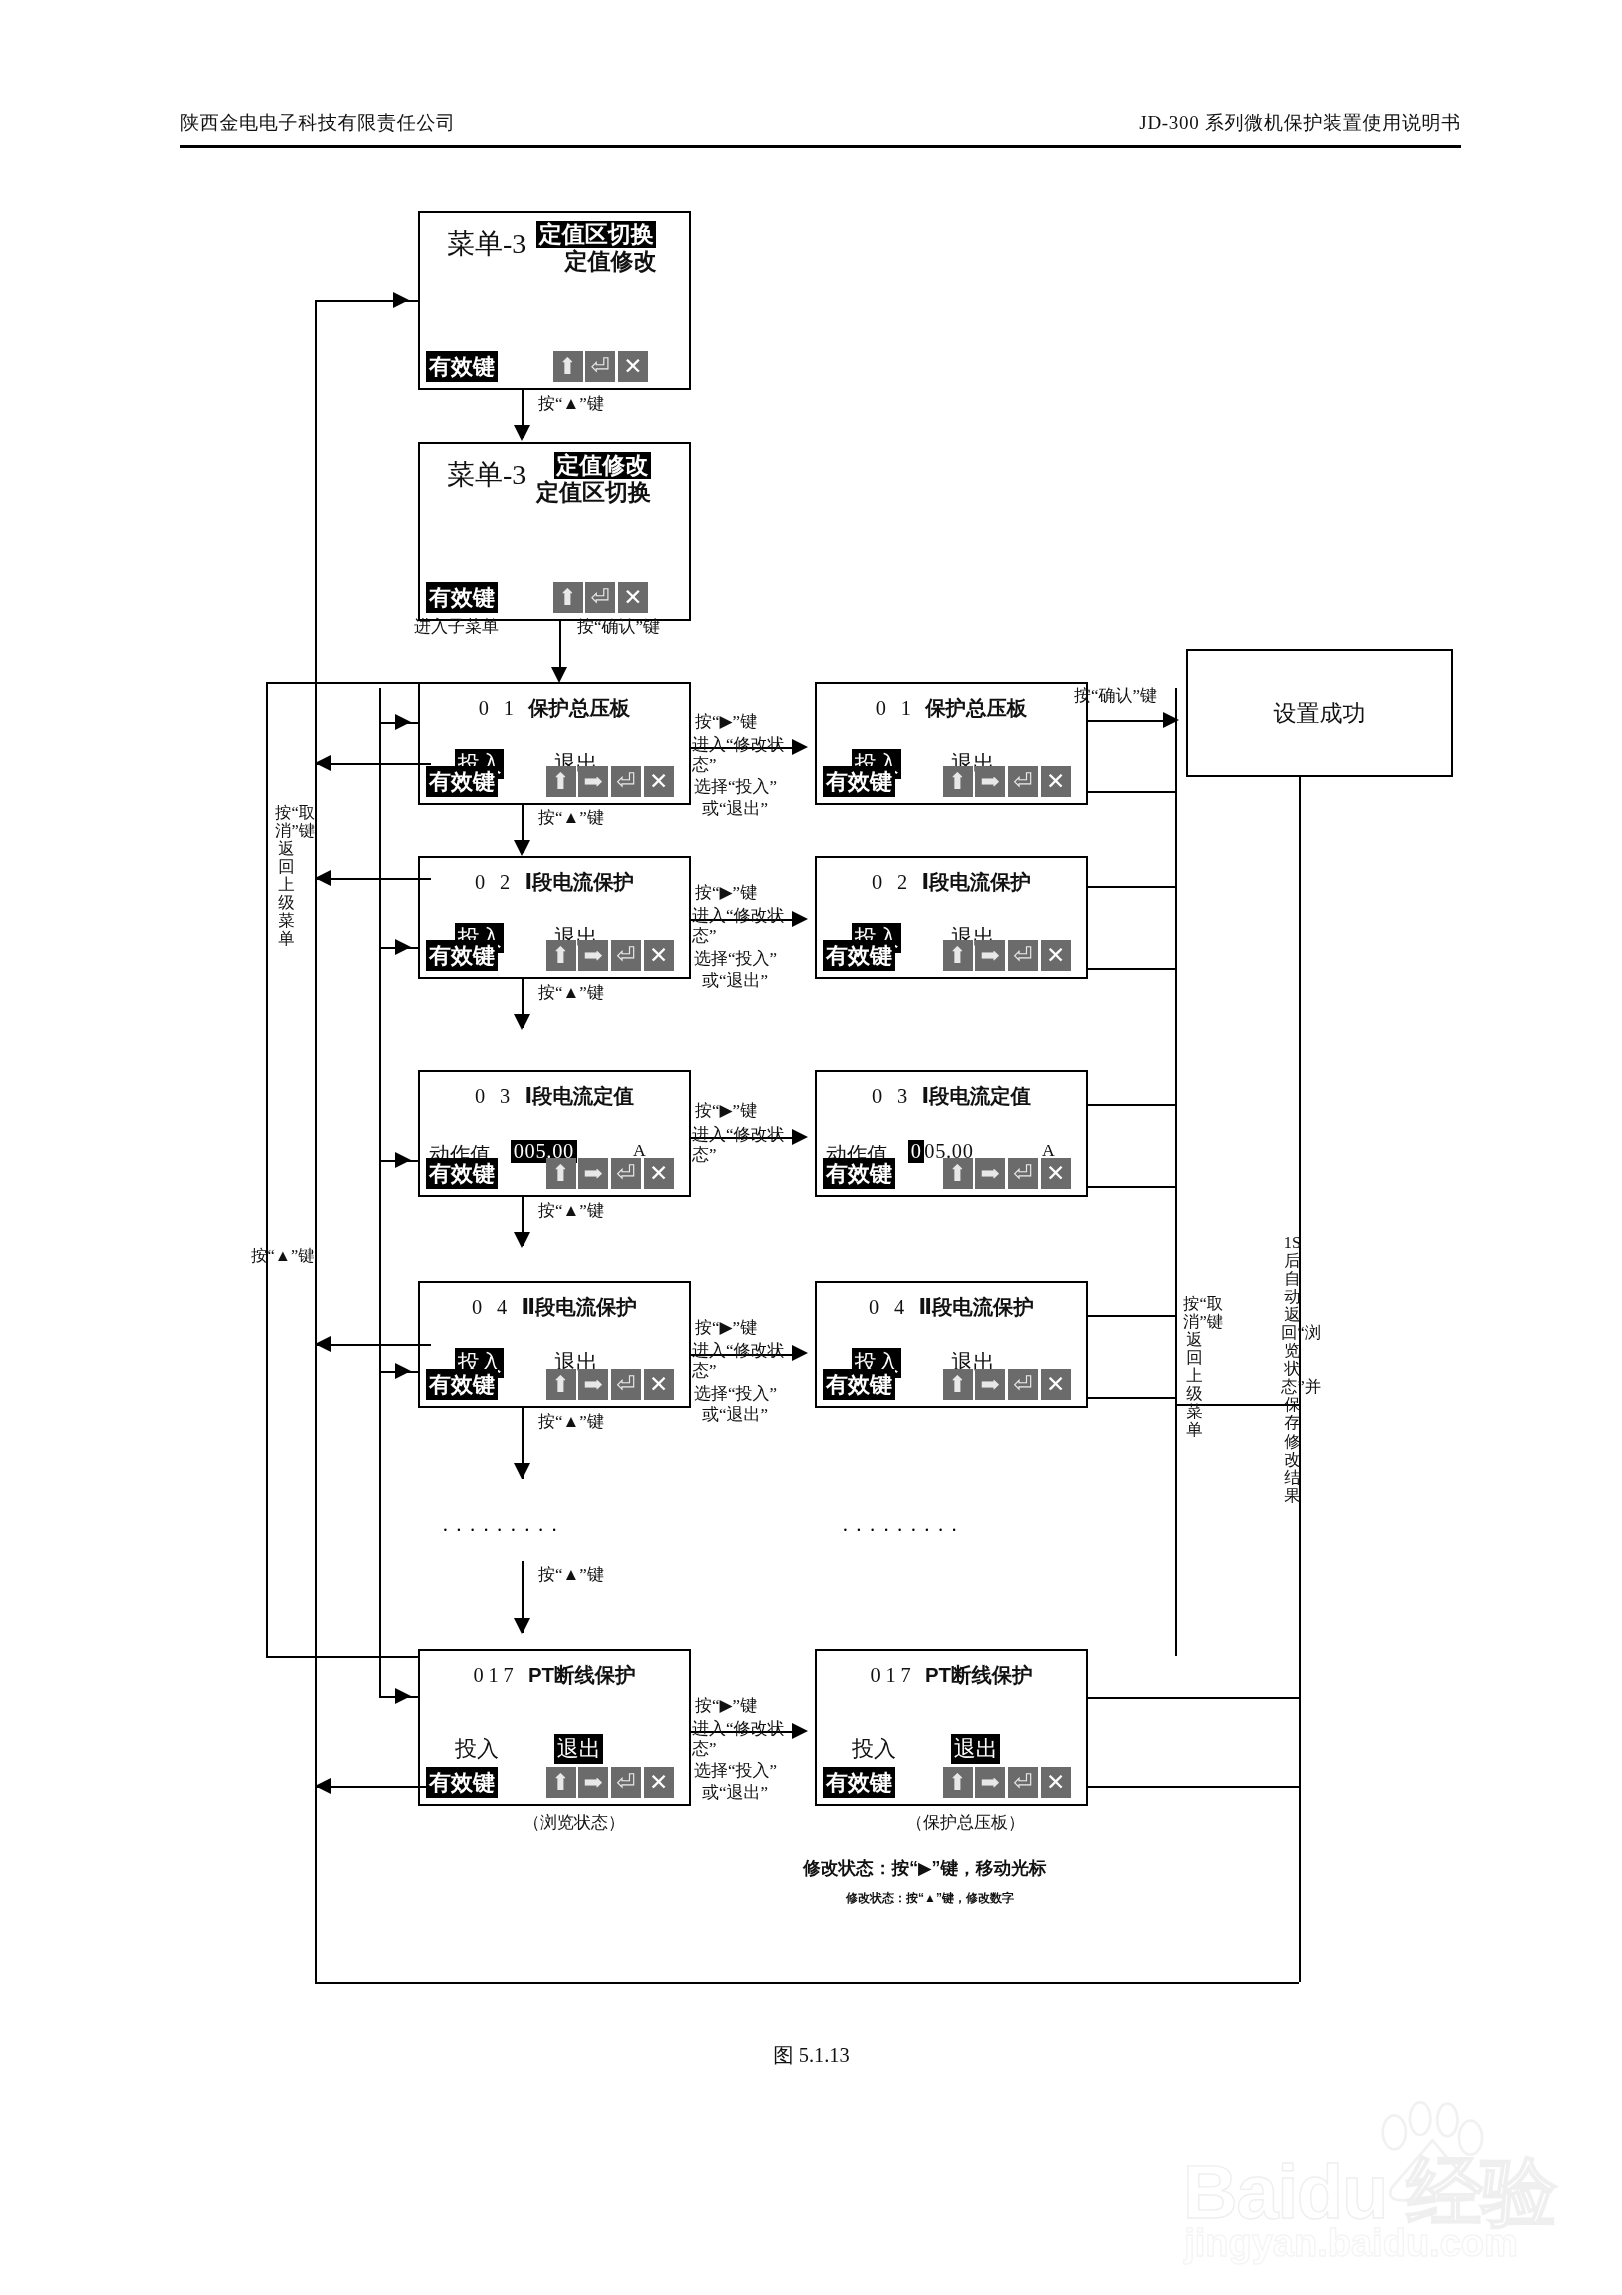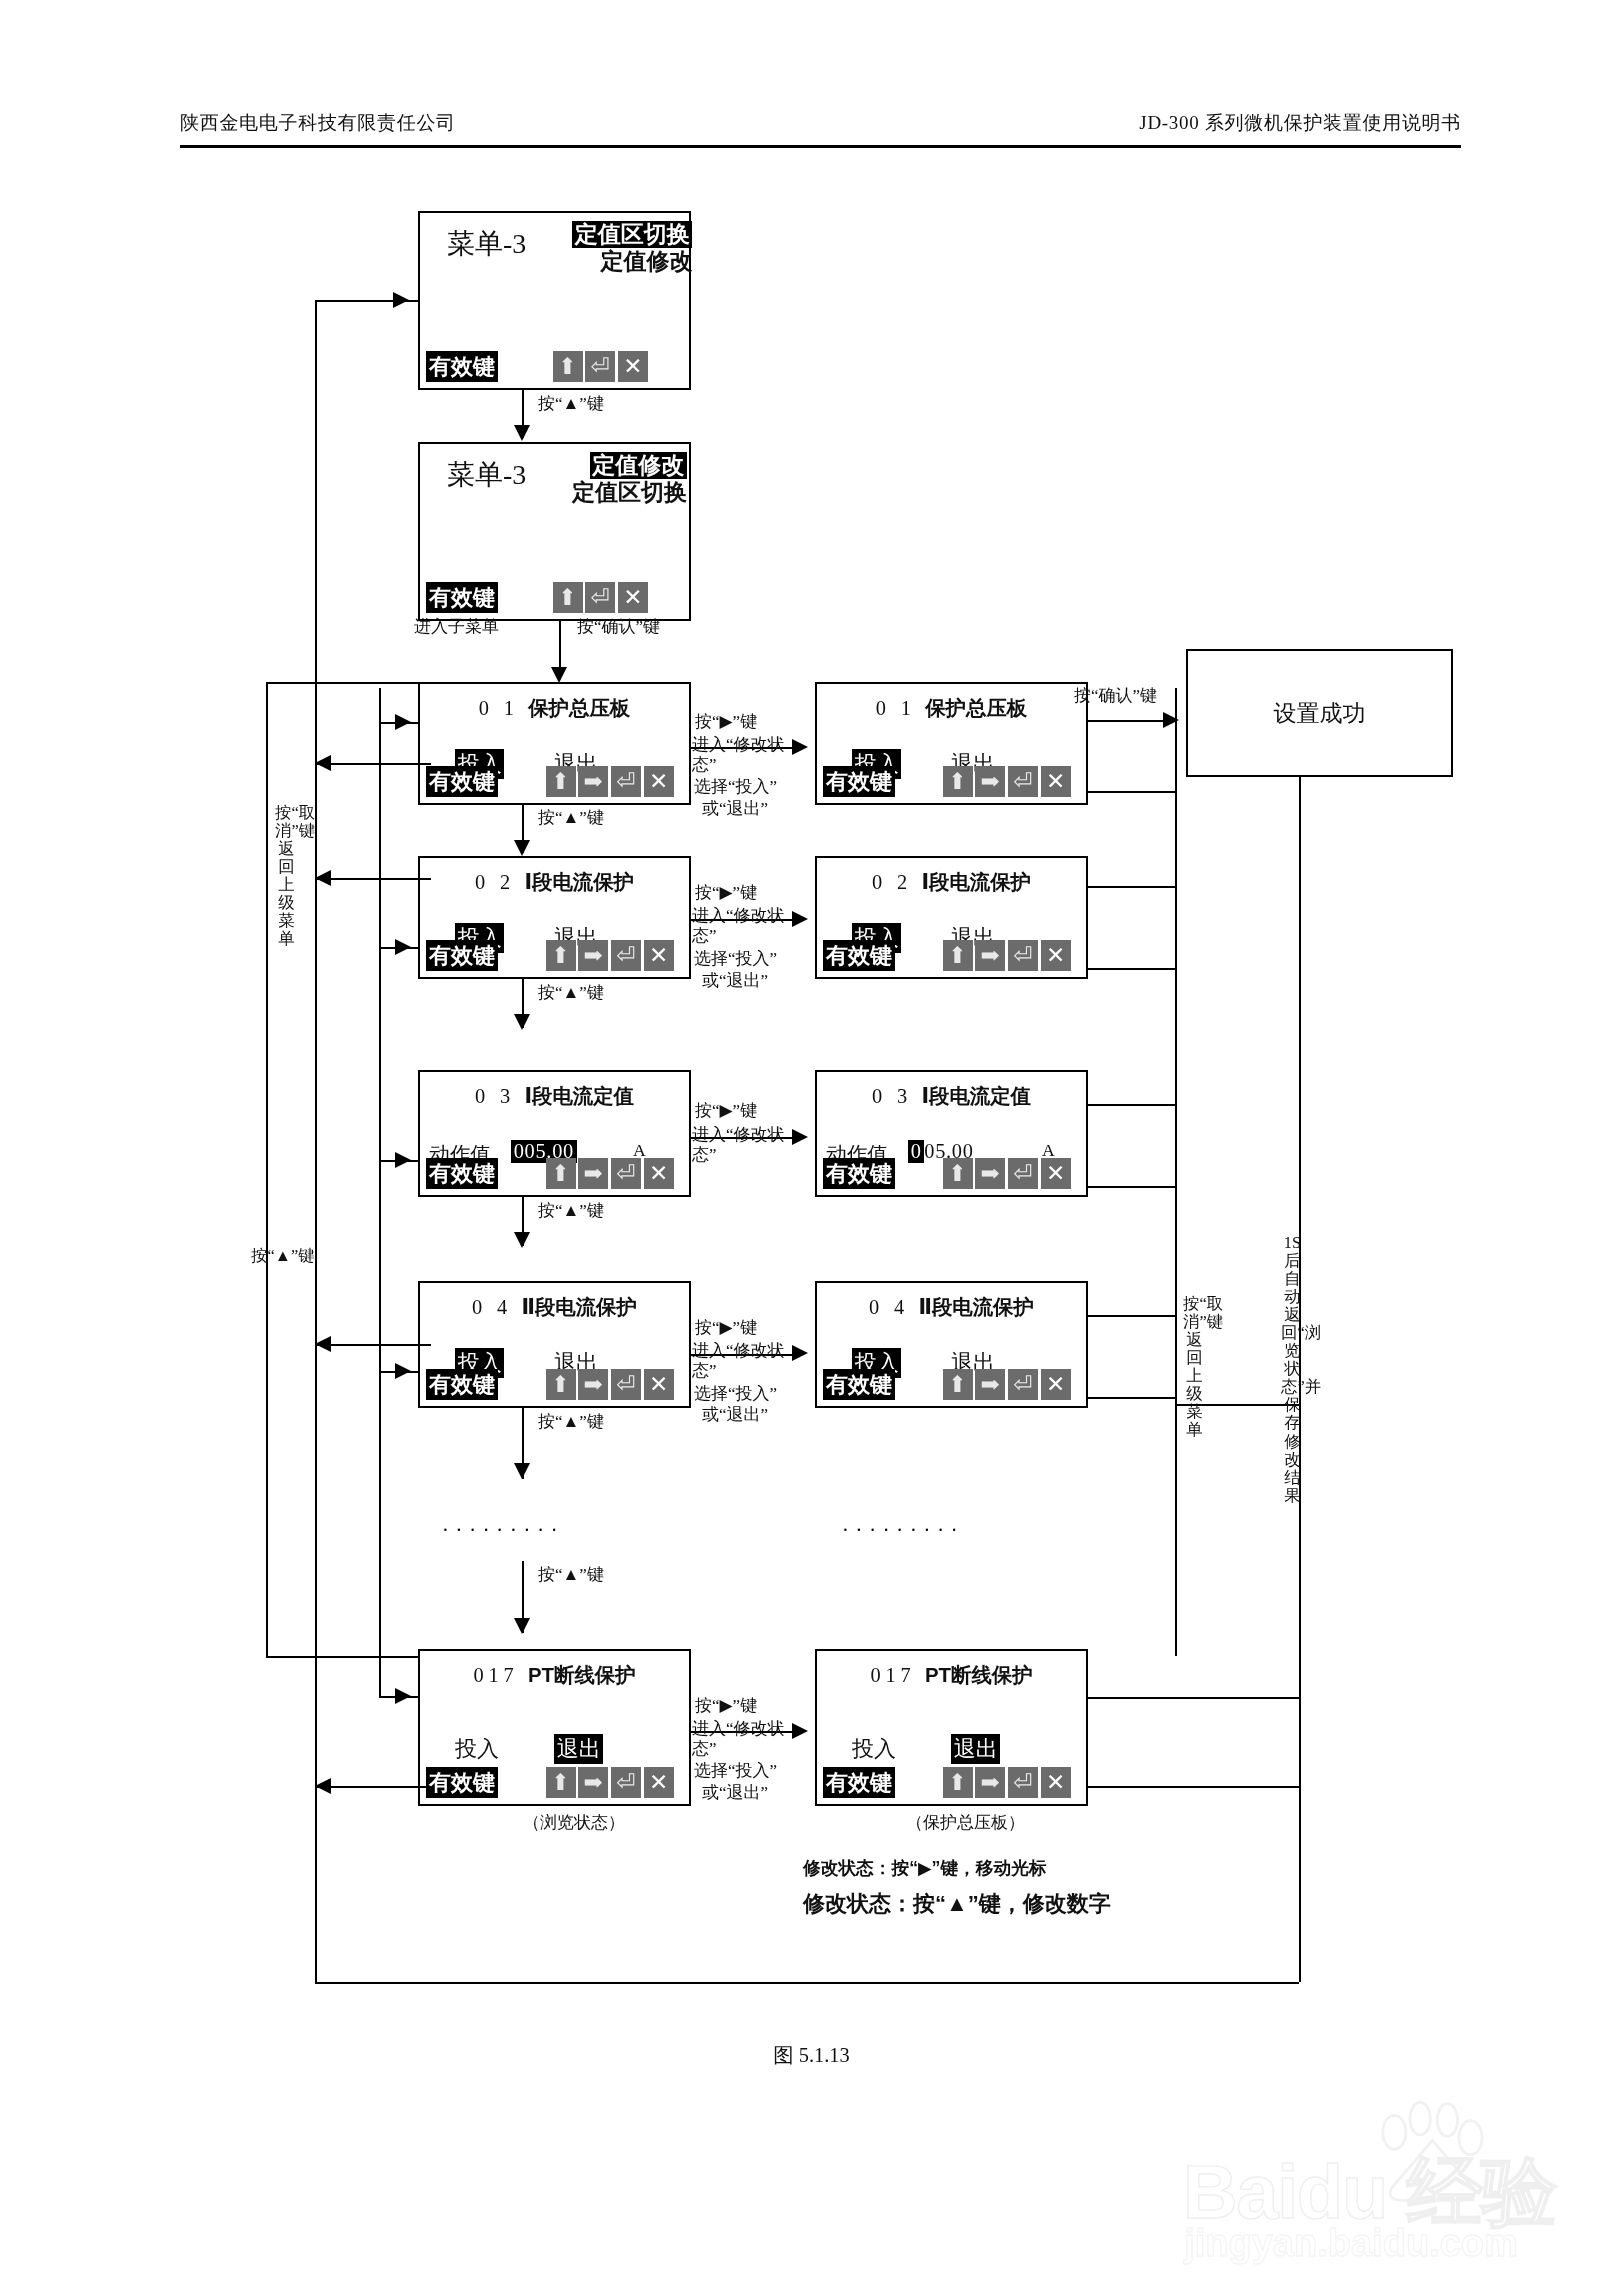--- a/index.html
+++ b/index.html
@@ -28,21 +28,21 @@
 
   
   .lcd{position:absolute;border:2px solid #000;background:#fff;box-sizing:border-box;}
   .lcd .title{position:absolute;left:0;right:0;top:9.5px;text-align:center;
               font-size:20.4px;white-space:nowrap;}
   .lcd .title .num{letter-spacing:4.8px;margin-right:9.5px;font-family:"Liberation Serif",serif;}
   .lcd .title .nm{font-weight:700;font-family:"Liberation Sans","DejaVu Sans",sans-serif;}
   .lcd .menuhead{position:absolute;left:27px;top:12.3px;font-size:28px;text-align:right;}
   .lcd .menucol{position:absolute;left:116px;top:8.2px;text-align:right;width:auto;}
   .lcd .menucol div{font-size:23px;line-height:1.16;white-space:nowrap;
-                    font-family:"Liberation Sans","DejaVu Sans",sans-serif;font-weight:700;margin-left:36px;}
+                    font-family:"Liberation Sans","DejaVu Sans",sans-serif;font-weight:700;}
   .inv{background:#000;color:#fff;padding:0 2.7px;display:inline-block;}
   .lcd .optrow{position:absolute;left:0;right:0;top:65px;font-size:22px;}
   .lcd .opt-a{position:absolute;left:35px;}
   .lcd .opt-b{position:absolute;left:134px;}
   .lcd .valrow{position:absolute;left:0;right:0;top:68px;font-size:20.4px;}
   .lcd .vlabel{position:absolute;left:9.5px;}
   .lcd .vfield{position:absolute;left:91px;font-family:"Liberation Serif",serif;letter-spacing:0.7px;}
   .lcd .vunit{position:absolute;left:213px;font-size:17.7px;}
   .lcd .keybar{position:absolute;left:5.5px;bottom:4.1px;right:5.5px;height:33px;}
   .lcd .keylbl{position:absolute;left:0;top:0;background:#000;color:#fff;
@@ -404,21 +404,21 @@
   <div class="ln hline" style="left:1088px;top:1697px;width:211px;"></div>
   <div class="ln hline" style="left:1088px;top:1786px;width:211px;"></div>
   <div class="ln hline" style="left:1175px;top:1404px;width:124px;"></div>
 
   <div class="vanno" style="left:275px;top:804px;height:436px;">按“取消”键　返回上级菜单</div>
   <div class="vanno" style="left:251px;top:1247px;height:95px;">按“▲”键</div>
   <div class="vanno" style="left:1183px;top:1295px;height:382px;">按“取消”键　返回上级菜单</div>
   <div class="vanno" style="left:1281px;top:1234px;height:436px;">1S后自动返回“浏览状态”并保存修改结果</div>
 
   <div class="anno b" style="left:803px;top:1858px;font-size:17.7px;"><span>修改状态：按“▶”键，移动光标</span></div>
-  <div class="anno b" style="left:803px;top:1891px;font-size:22px;text-align:right;"><span>修改状态：按“▲”键，修改数字</span></div>
+  <div class="anno b" style="left:846px;top:1891px;font-size:12px;text-align:right;"><span>修改状态：按“▲”键，修改数字</span></div>
 
   <div class="caption" style="top:2041px;">图 5.1.13</div>
 
   <div class="wm">
     <svg class="paw" viewBox="0 0 170 150">
       <ellipse cx="34" cy="46" rx="17" ry="25" fill="none" stroke="#e6e6e6" stroke-width="4"></ellipse>
       <ellipse cx="72" cy="26" rx="15" ry="24" fill="none" stroke="#e6e6e6" stroke-width="4"></ellipse>
       <ellipse cx="112" cy="28" rx="15" ry="24" fill="none" stroke="#e6e6e6" stroke-width="4"></ellipse>
       <ellipse cx="146" cy="54" rx="17" ry="25" fill="none" stroke="#e6e6e6" stroke-width="4"></ellipse>
       <path d="M90 58 L30 128 Q22 146 46 146 L134 146 Q158 146 150 128 Z" fill="none" stroke="#e6e6e6" stroke-width="4"></path>

